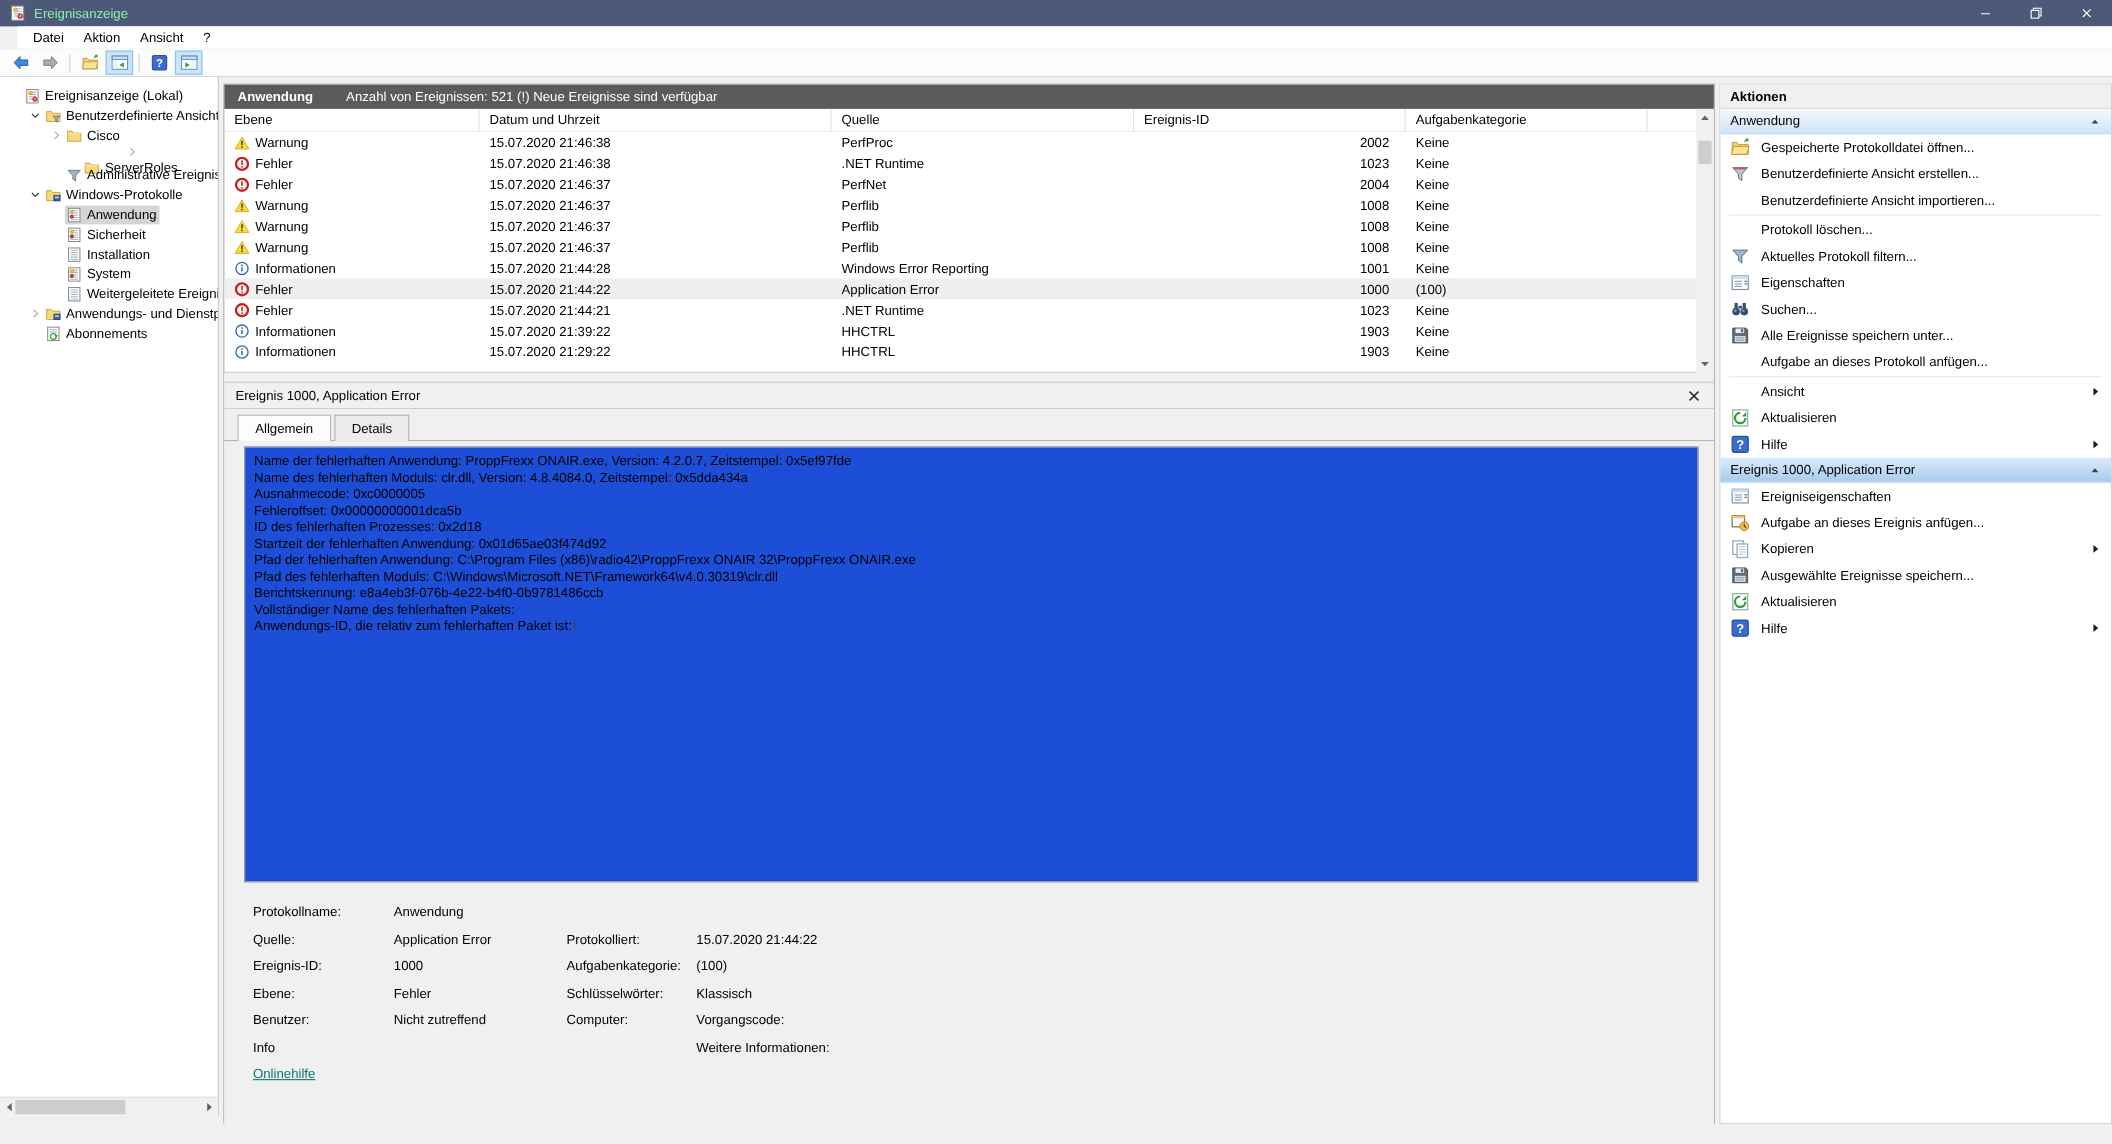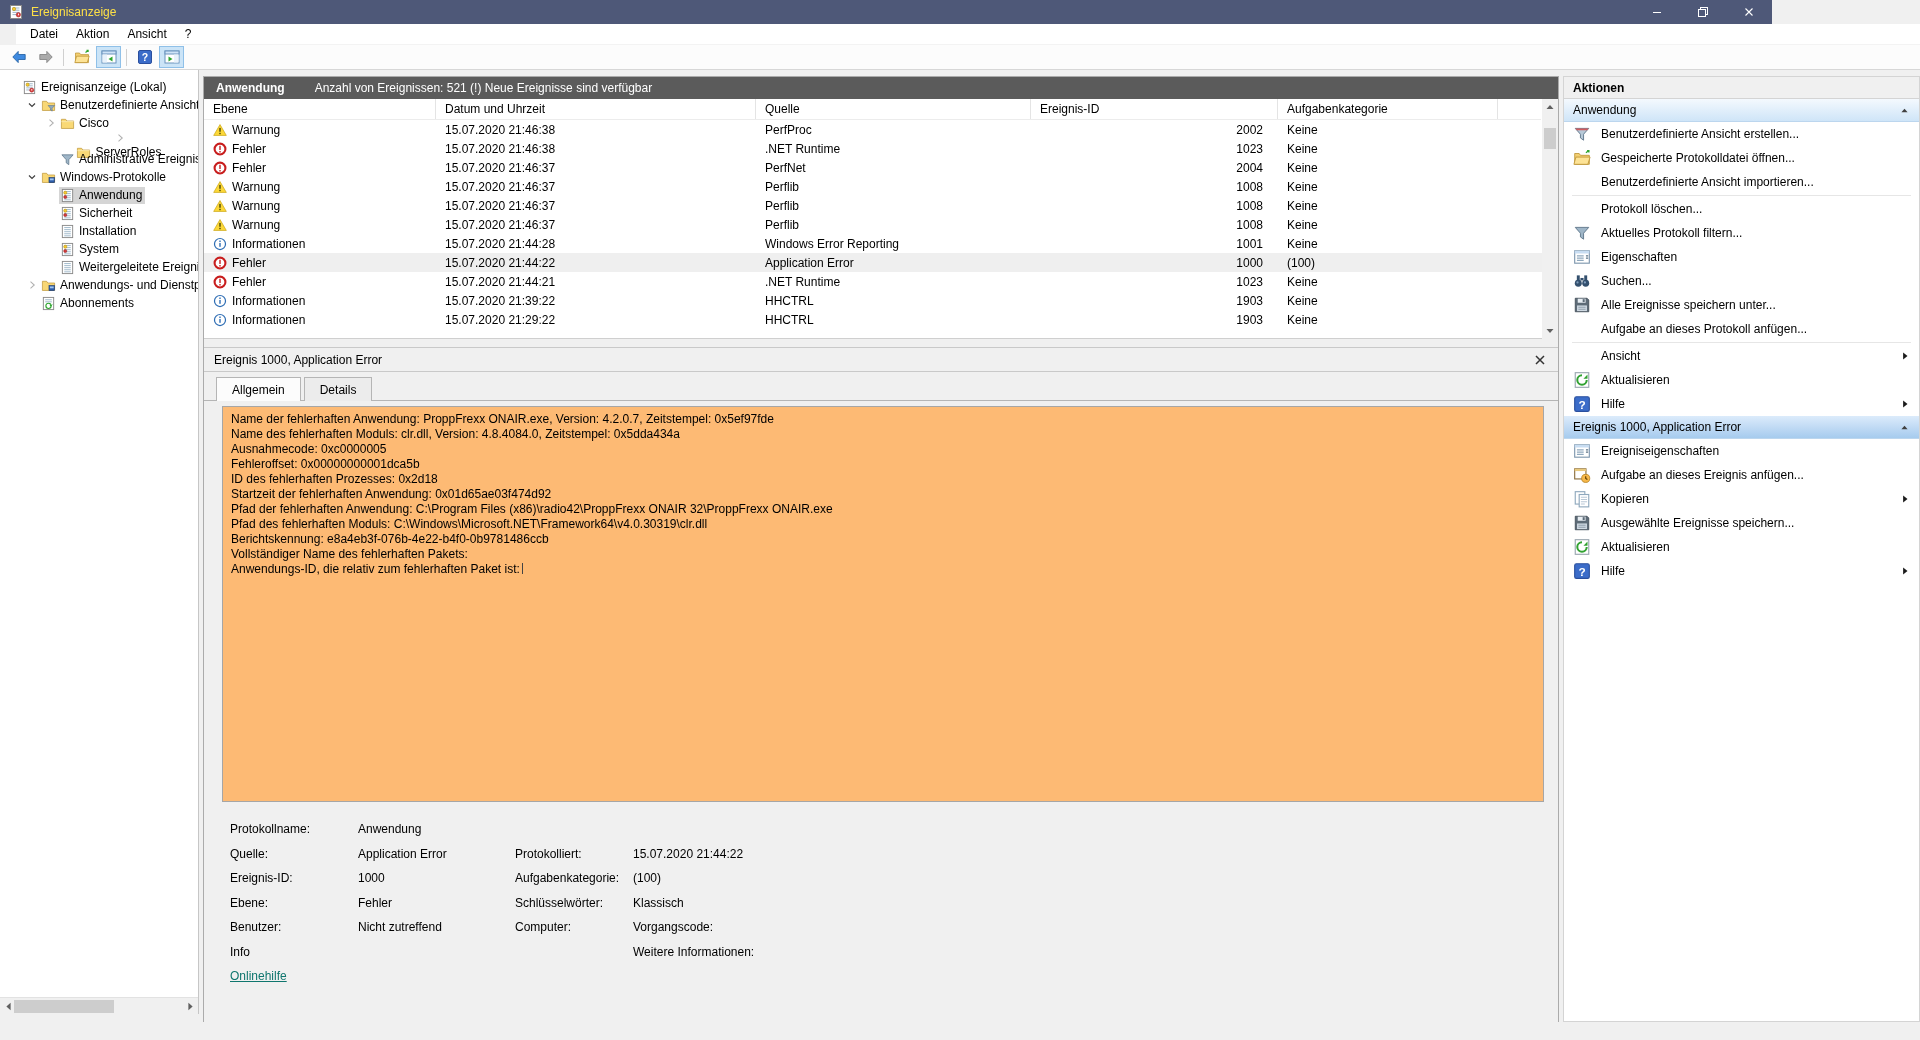--- a/index.html
+++ b/index.html
@@ -4,21 +4,21 @@
 <style>
   * { box-sizing: border-box; margin:0; padding:0; }
   html,body { width:1920px; height:1040px; overflow:hidden; }
   body { font-family:"Liberation Sans", sans-serif; font-size:12px; color:#000; background:#f0f0f0; position:relative; }
   .ic { display:inline-flex; align-items:center; justify-content:center; }
   .ic svg { width:16px; height:16px; display:block; }
   .ic.s14 svg { width:14px; height:14px; }
   .ic.s15 svg { width:15px; height:15px; }
 
   
-  .titlebar { position:absolute; top:0; left:0; width:1772px; height:24px; background:#4e5878; color:#fde047; display:flex; align-items:center; }
+  .titlebar { position:absolute; top:0; left:0; width:1920px; height:24px; background:#4e5878; color:#86efac; display:flex; align-items:center; }
   .titlebar .app-ic { margin:0 7px 0 8px; }
   .titlebar .ttl { font-size:12px; }
   .win-controls { margin-left:auto; display:flex; height:100%; }
   .win-btn { width:46px; height:100%; display:flex; align-items:center; justify-content:center; }
   .win-btn.close-btn { background:transparent; }
 
   
   .menubar { position:absolute; top:24px; left:16px; width:1920px; height:21px; background:#ffffff; display:flex; align-items:center; padding-left:5px; border-bottom:1px solid #f3f3f3; }
   .menu-item { padding:2px 9px; }
 
@@ -54,21 +54,21 @@
   .vscroll { position:absolute; right:0; top:0; width:16px; height:240px; background:#f0f0f0; }
   .v-arrow { position:absolute; left:0; width:16px; height:16px; display:flex; align-items:center; justify-content:center; }
   .v-thumb { position:absolute; left:2px; top:29px; width:12px; height:21px; background:#cdcdcd; }
   .panel-gap { height:8px; background:#f0f0f0; }
   .detail-header { height:25px; background:#f0f0f0; border-top:1px solid #c9c9c9; border-bottom:1px solid #c9c9c9; display:flex; align-items:center; padding:0 10px; }
   .detail-close { margin-left:auto; }
   .tabs { height:28px; background:#f0f0f0; display:flex; align-items:flex-end; padding-left:12px; }
   .tab { padding:5px 15px 4px 15px; border:1px solid #b5b5b5; border-bottom:none; margin-right:3px; background:#ececec; position:relative; top:1px; }
   .tab.active { background:#fcfcfc; z-index:2; }
   .tab-body { border-top:1px solid #b5b5b5; background:#f0f0f0; height:623px; padding:5px 14px 0 18px; }
-  .desc-box { background:#fdba74; border:1px solid #a6a6a6; height:396px; padding:5px 8px; line-height:15px; overflow:hidden; }
+  .desc-box { background:#1d4ed8; border:1px solid #a6a6a6; height:396px; padding:5px 8px; line-height:15px; overflow:hidden; }
   .desc-line { white-space:nowrap; }
   .desc-line:last-child::after { content:""; display:inline-block; width:1px; height:11px; background:#444; margin-left:2px; vertical-align:-1px; }
   .fields { margin-top:15px; margin-left:8px; display:grid; grid-template-columns:128px 157px 118px auto; grid-auto-rows:24.5px; align-items:center; }
   .f-link { color:#0f766e; text-decoration:underline; }
 
   
   .actions-panel { position:absolute; left:1563px; top:76px; width:357px; height:946px; background:#fff; border:1px solid #d4d4d4; }
   .actions-title { height:22px; background:#f0f0f0; border-bottom:1px solid #d4d4d4; font-weight:bold; display:flex; align-items:center; padding-left:9px; }
   .action-group-header { height:23px; display:flex; align-items:center; padding:0 9px; background:linear-gradient(#f4f9fe,#cfe5f8); border-bottom:1px solid #bcd6ee; }
   .action-group-header.selected { background:linear-gradient(#dcebfb,#a6cbee); }
@@ -670,35 +670,35 @@
         <span>Anwendung</span>
         <span class="ic agh-arrow">
           <svg viewBox="0 0 16 16">
             <path d="M3.5 10.5 L8 5.5 L12.5 10.5 Z" fill="#404040"></path>
           </svg>
         </span>
       </div>
       <div class="action-item">
         <span class="lead">
           <svg viewBox="0 0 16 16">
-            <path d="M2 3 h12 l-4.6 5.2 v5.3 l-2.8 -2 v-3.3 Z" fill="#b7c9d8" stroke="#5c7488" stroke-width="0.8"></path>
-            <path d="M2 3 h12 l-1.4 1.6 h-9.2 Z" fill="#cf5b5e"></path>
-          </svg>
-        </span>
-        <span>Benutzerdefinierte Ansicht erstellen...</span>
-      </div>
-      <div class="action-item">
-        <span class="lead">
-          <svg viewBox="0 0 16 16">
             <path d="M1.5 4 h4 l1.2 1.6 h7.8 v8 h-13 Z" fill="#f3cf72" stroke="#ba8f2e" stroke-width="0.7"></path>
             <path d="M2.6 7.2 h12.6 l-2 6.4 h-12.4 Z" fill="#fde396" stroke="#ba8f2e" stroke-width="0.7"></path>
             <path d="M11.5 3.4 l2.6 -2 M14.1 3 l0 -1.6 l-1.6 0" stroke="#2ea52e" stroke-width="1.2" fill="none"></path>
           </svg>
         </span>
         <span>Gespeicherte Protokolldatei öffnen...</span>
+      </div>
+      <div class="action-item">
+        <span class="lead">
+          <svg viewBox="0 0 16 16">
+            <path d="M2 3 h12 l-4.6 5.2 v5.3 l-2.8 -2 v-3.3 Z" fill="#b7c9d8" stroke="#5c7488" stroke-width="0.8"></path>
+            <path d="M2 3 h12 l-1.4 1.6 h-9.2 Z" fill="#cf5b5e"></path>
+          </svg>
+        </span>
+        <span>Benutzerdefinierte Ansicht erstellen...</span>
       </div>
       <div class="action-item">
         <span class="lead"></span>
         <span>Benutzerdefinierte Ansicht importieren...</span>
       </div>
       <div class="action-sep"></div>
       <div class="action-item">
         <span class="lead"></span>
         <span>Protokoll löschen...</span>
       </div>

